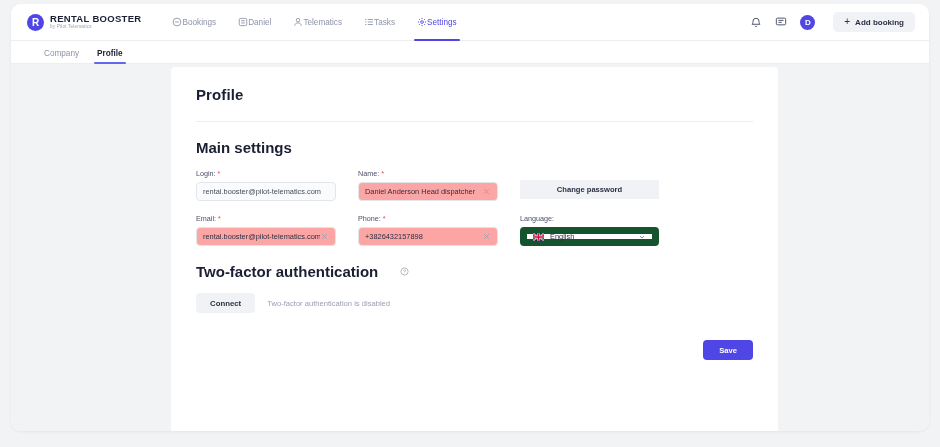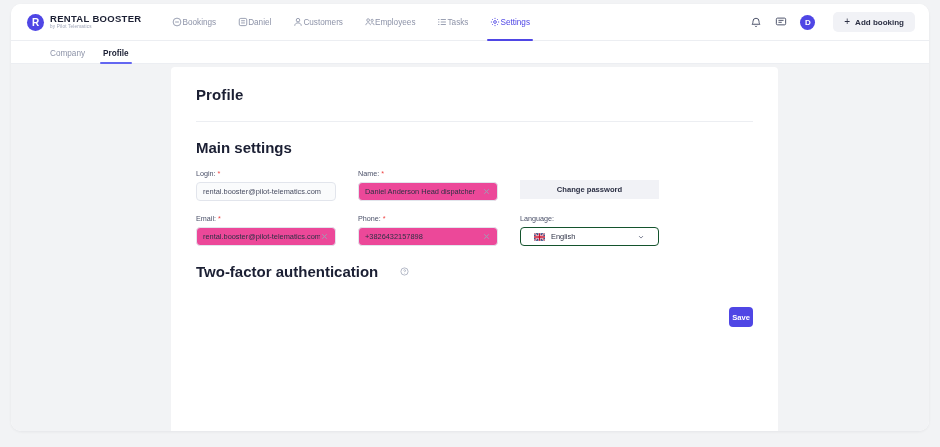--- a/index.html
+++ b/index.html
@@ -82,21 +82,21 @@
     background: #f1f2f6; border-radius: 5px;
     font-size: 8px; font-weight: bold; color: #2c3044;
     cursor: pointer; margin-left: 5px;
   }
   .addbtn .plus { font-size: 10px; font-weight: normal; line-height: 1; color: #2c3044; }
 
   
   .subtabs {
     height: 23px;
     display: flex; align-items: flex-end;
-    padding: 0 30px;
+    padding: 0 24px;
     background: #fff;
     border-bottom: 1px solid #eceef2;
   }
   .subtab {
     font-size: 8.2px; color: #8d93a8;
     padding: 0 9px 5px 9px;
     cursor: pointer; position: relative;
   }
   .subtab.active { color: #1b1f33; font-weight: bold; }
   .subtab.active::after {
@@ -137,21 +137,21 @@
   .field { width: 140px; }
   .field.wide { width: 139px; }
   .flabel {
     font-size: 7.2px; color: #4a5068; margin-bottom: 4px; display: block;
   }
   .req { color: #ef4444; font-size: 7.2px; }
   .input-box {
     height: 19px;
     border: 1px solid #e2e5ec;
     border-radius: 4px;
-    background: #ec4899;
+    background: #fca5a5;
     display: flex; align-items: center;
     padding: 0 6px;
     font-size: 7.4px;
     color: #2c3044;
   }
   .input-box.readonly { background: #fafbfc; color: #474c61; }
   .input-val { flex: 1; overflow: hidden; white-space: nowrap; }
   .clear-x {
     width: 9px; height: 9px; color: #9aa0b4; cursor: pointer;
     display: flex; align-items: center; justify-content: center;
@@ -160,44 +160,44 @@
   .btn-ghost {
     height: 19px; width: 139px;
     background: #f1f2f6; border-radius: 0;
     display: flex; align-items: center; justify-content: center;
     font-size: 7.6px; font-weight: bold; color: #2c3044;
     cursor: pointer;
   }
   .field-pad-top { padding-top: 11px; }
 
   .select-box {
-    height: 19px; border: 1px solid #14532d; border-radius: 4px;
+    height: 19px; border: 7px solid #14532d; border-radius: 4px;
     display: flex; align-items: center; gap: 6px;
-    padding: 0 13px; font-size: 7.4px; color: #2c3044;
+    padding: 0 6px; font-size: 7.4px; color: #2c3044;
     cursor: pointer; background: #fff;
   }
   .flag {
     width: 11px; height: 8px; flex: none; border-radius: 1px; overflow: hidden;
   }
   .flag svg { width: 100%; height: 100%; display: block; }
   .chev { margin-left: auto; width: 8px; height: 8px; color: #6b7187; }
   .chev svg { width: 100%; height: 100%; display: block; }
 
   .tfa-row { display: flex; align-items: center; gap: 12px; margin-top: 13px; }
   .btn-connect {
     height: 20px; padding: 0 14px;
     background: #f1f2f6; border-radius: 4px;
     display: flex; align-items: center; justify-content: center;
     font-size: 7.8px; font-weight: bold; color: #2c3044; cursor: pointer;
   }
   .tfa-status { font-size: 7.6px; color: #9aa0b4; }
 
   .save-wrap { display: flex; justify-content: flex-end; margin-top: 27px; }
   .btn-save {
-    height: 20px; width: 24px;
+    height: 20px; width: 50px;
     background: #4f46e5; border-radius: 4px;
     display: flex; align-items: center; justify-content: center;
     font-size: 7.6px; color: #fff; font-weight: bold; cursor: pointer;
   }
 </style>
 </head>
 <body>
 
 <div class="app-shell">
 
@@ -233,34 +233,23 @@
         <span>Daniel</span>
       </div>
 
       <div class="navitem">
         <span class="navicon">
           <svg viewBox="0 0 16 16" fill="none" stroke="currentColor" stroke-width="1.4">
             <circle cx="8" cy="5" r="2.8"></circle>
               <path d="M2.8 14c0-3 2.4-4.6 5.2-4.6S13.2 11 13.2 14"></path>
           </svg>
         </span>
-        <span>Customers</span>
-      </div>
-
-      <div class="navitem">
-        <span class="navicon">
-          <svg viewBox="0 0 16 16" fill="none" stroke="currentColor" stroke-width="1.3">
-            <circle cx="5" cy="5" r="2.2"></circle>
-              <circle cx="11.4" cy="5.4" r="1.8"></circle>
-            <path d="M1.4 13c0-2.4 1.7-3.8 3.6-3.8S8.6 10.6 8.6 13"></path>
-            <path d="M9.6 9.6c1.9-.5 4.9.3 4.9 3.4"></path>
-          </svg>
-        </span>
-        <span>Employees</span>
-      </div>
+        <span>Telematics</span>
+      </div>
+
 
       <div class="navitem">
         <span class="navicon">
           <svg viewBox="0 0 16 16" fill="none" stroke="currentColor" stroke-width="1.4">
             <path d="M1.8 4h2M1.8 8h2M1.8 12h2M6 4h8.2M6 8h8.2M6 12h8.2"></path>
           </svg>
         </span>
         <span>Tasks</span>
       </div>
 
@@ -401,20 +390,24 @@
         <span>Two-factor authentication</span>
         <span class="help-icon">
           <svg viewBox="0 0 16 16" fill="none" stroke="currentColor" stroke-width="1.3">
             <circle cx="8" cy="8" r="6.4"></circle>
             <path d="M6.4 6.2a1.7 1.7 0 1 1 1.8 2c-.3.2-.4.5-.4.9"></path>
             <circle cx="8" cy="11.4" r=".6" fill="currentColor" stroke="none"></circle>
           </svg>
         </span>
       </div>
 
+      <div class="tfa-row">
+        <div class="btn-connect">Connect</div>
+        <div class="tfa-status">Two-factor authentication is disabled</div>
+      </div>
 
       <div class="save-wrap">
         <div class="btn-save">Save</div>
       </div>
 
     </div>
   </div>
 </div>
 
 </body></html>

